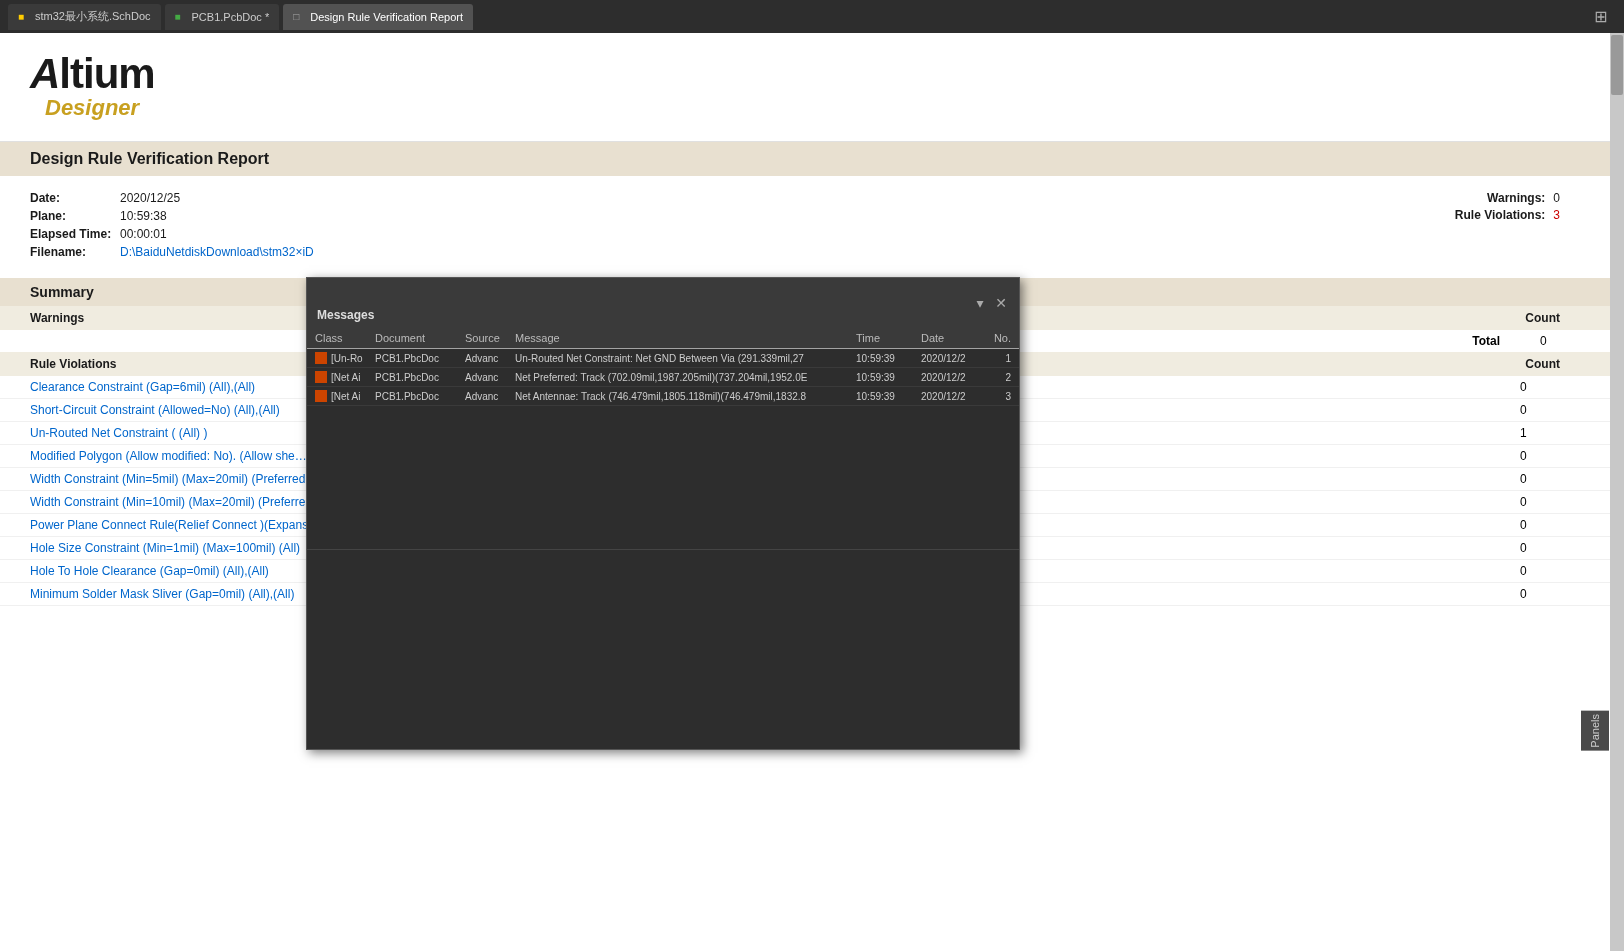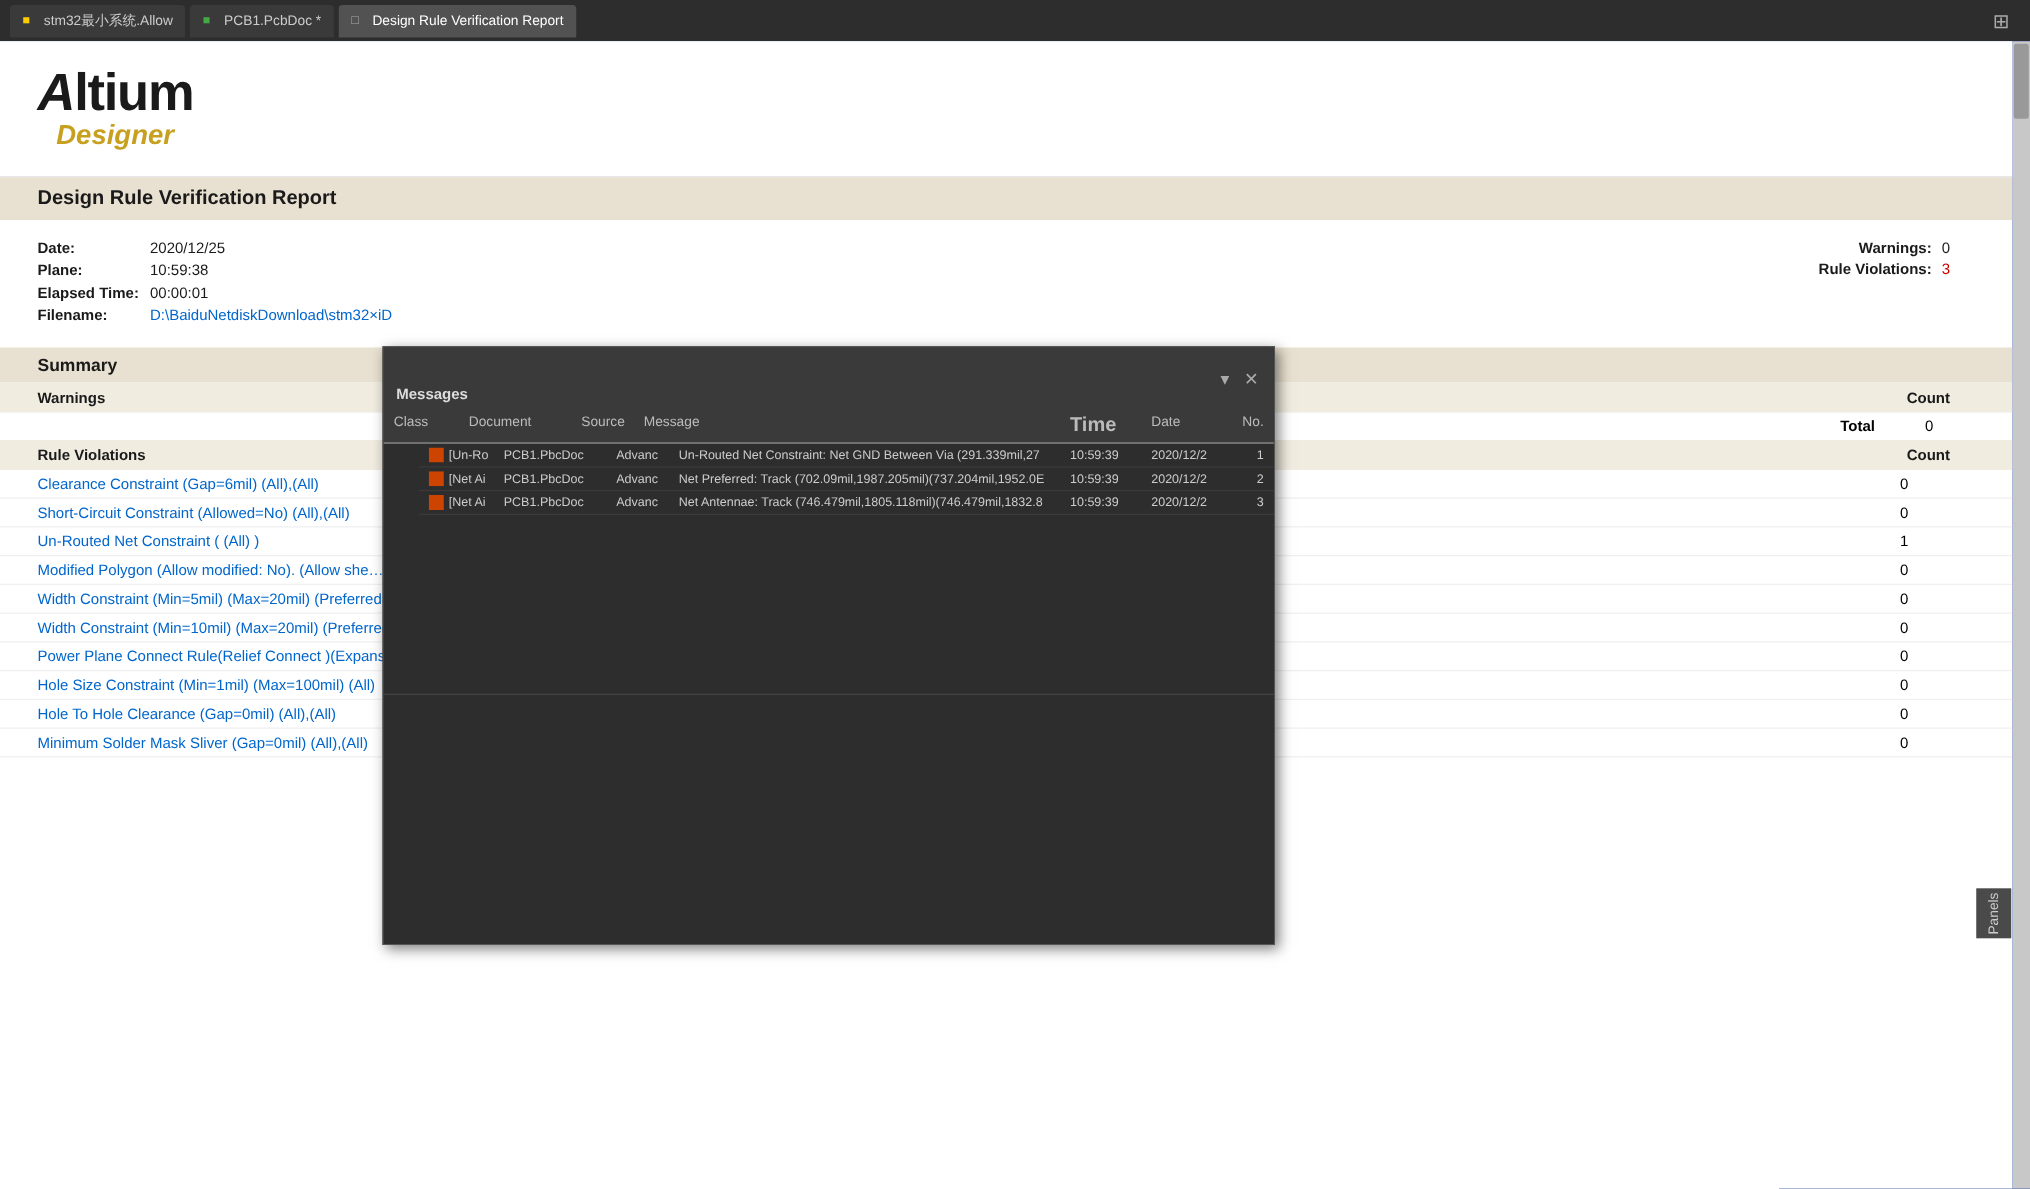--- a/index.html
+++ b/index.html
@@ -285,34 +285,33 @@
     .messages-table-header {
       display: flex;
       background: #3a3a3a;
       border-bottom: 1px solid #a3a3a3;
       padding: 4px 8px;
     }
     .msg-col-class { flex: 0 0 60px; font-size: 11px; color: #bbb; }
     .msg-col-doc { flex: 0 0 90px; font-size: 11px; color: #bbb; }
     .msg-col-source { flex: 0 0 50px; font-size: 11px; color: #bbb; }
     .msg-col-message { flex: 1; font-size: 11px; color: #bbb; }
-    .msg-col-time { flex: 0 0 65px; font-size: 16px; color: #bbb; font-weight: bold; }
+    .msg-col-time { flex: 0 0 65px; font-size: 11px; color: #bbb; }
     .msg-col-date { flex: 0 0 65px; font-size: 11px; color: #bbb; }
     .msg-col-no { flex: 0 0 25px; font-size: 11px; color: #bbb; text-align: right; }
 
     .messages-table-body {
       min-height: 200px;
       background: #2d2d2d;
     }
     .msg-row {
       display: flex;
       padding: 3px 8px;
       align-items: flex-end;
       border-bottom: 1px solid #3a3a3a;
-      margin-left: 28px;
     }
     .msg-icon {
       width: 12px;
       height: 12px;
       background: #cc4400;
       display: inline-block;
       margin-right: 4px;
       flex-shrink: 0;
     }
     .msg-class-cell { flex: 0 0 60px; font-size: 10px; color: #ccc; display: flex; align-items: center; overflow: hidden; }
@@ -361,21 +360,21 @@
       text-orientation: mixed;
       transform: rotate(180deg);
     }
   </style>
 </head>
 <body>
 
 <div class="title-bar">
   <div class="tab">
     <span class="tab-icon schematic" style="color:#ffcc00;">■</span>
-    <span>stm32最小系统.Allow</span>
+    <span>stm32最小系统.SchDoc</span>
   </div>
   <div class="tab">
     <span class="tab-icon pcb" style="color:#44aa44;">■</span>
     <span>PCB1.PcbDoc *</span>
   </div>
   <div class="tab active">
     <span class="tab-icon drc" style="color:#aaa;">□</span>
     <span>Design Rule Verification Report</span>
   </div>
   <div class="title-bar-right">

